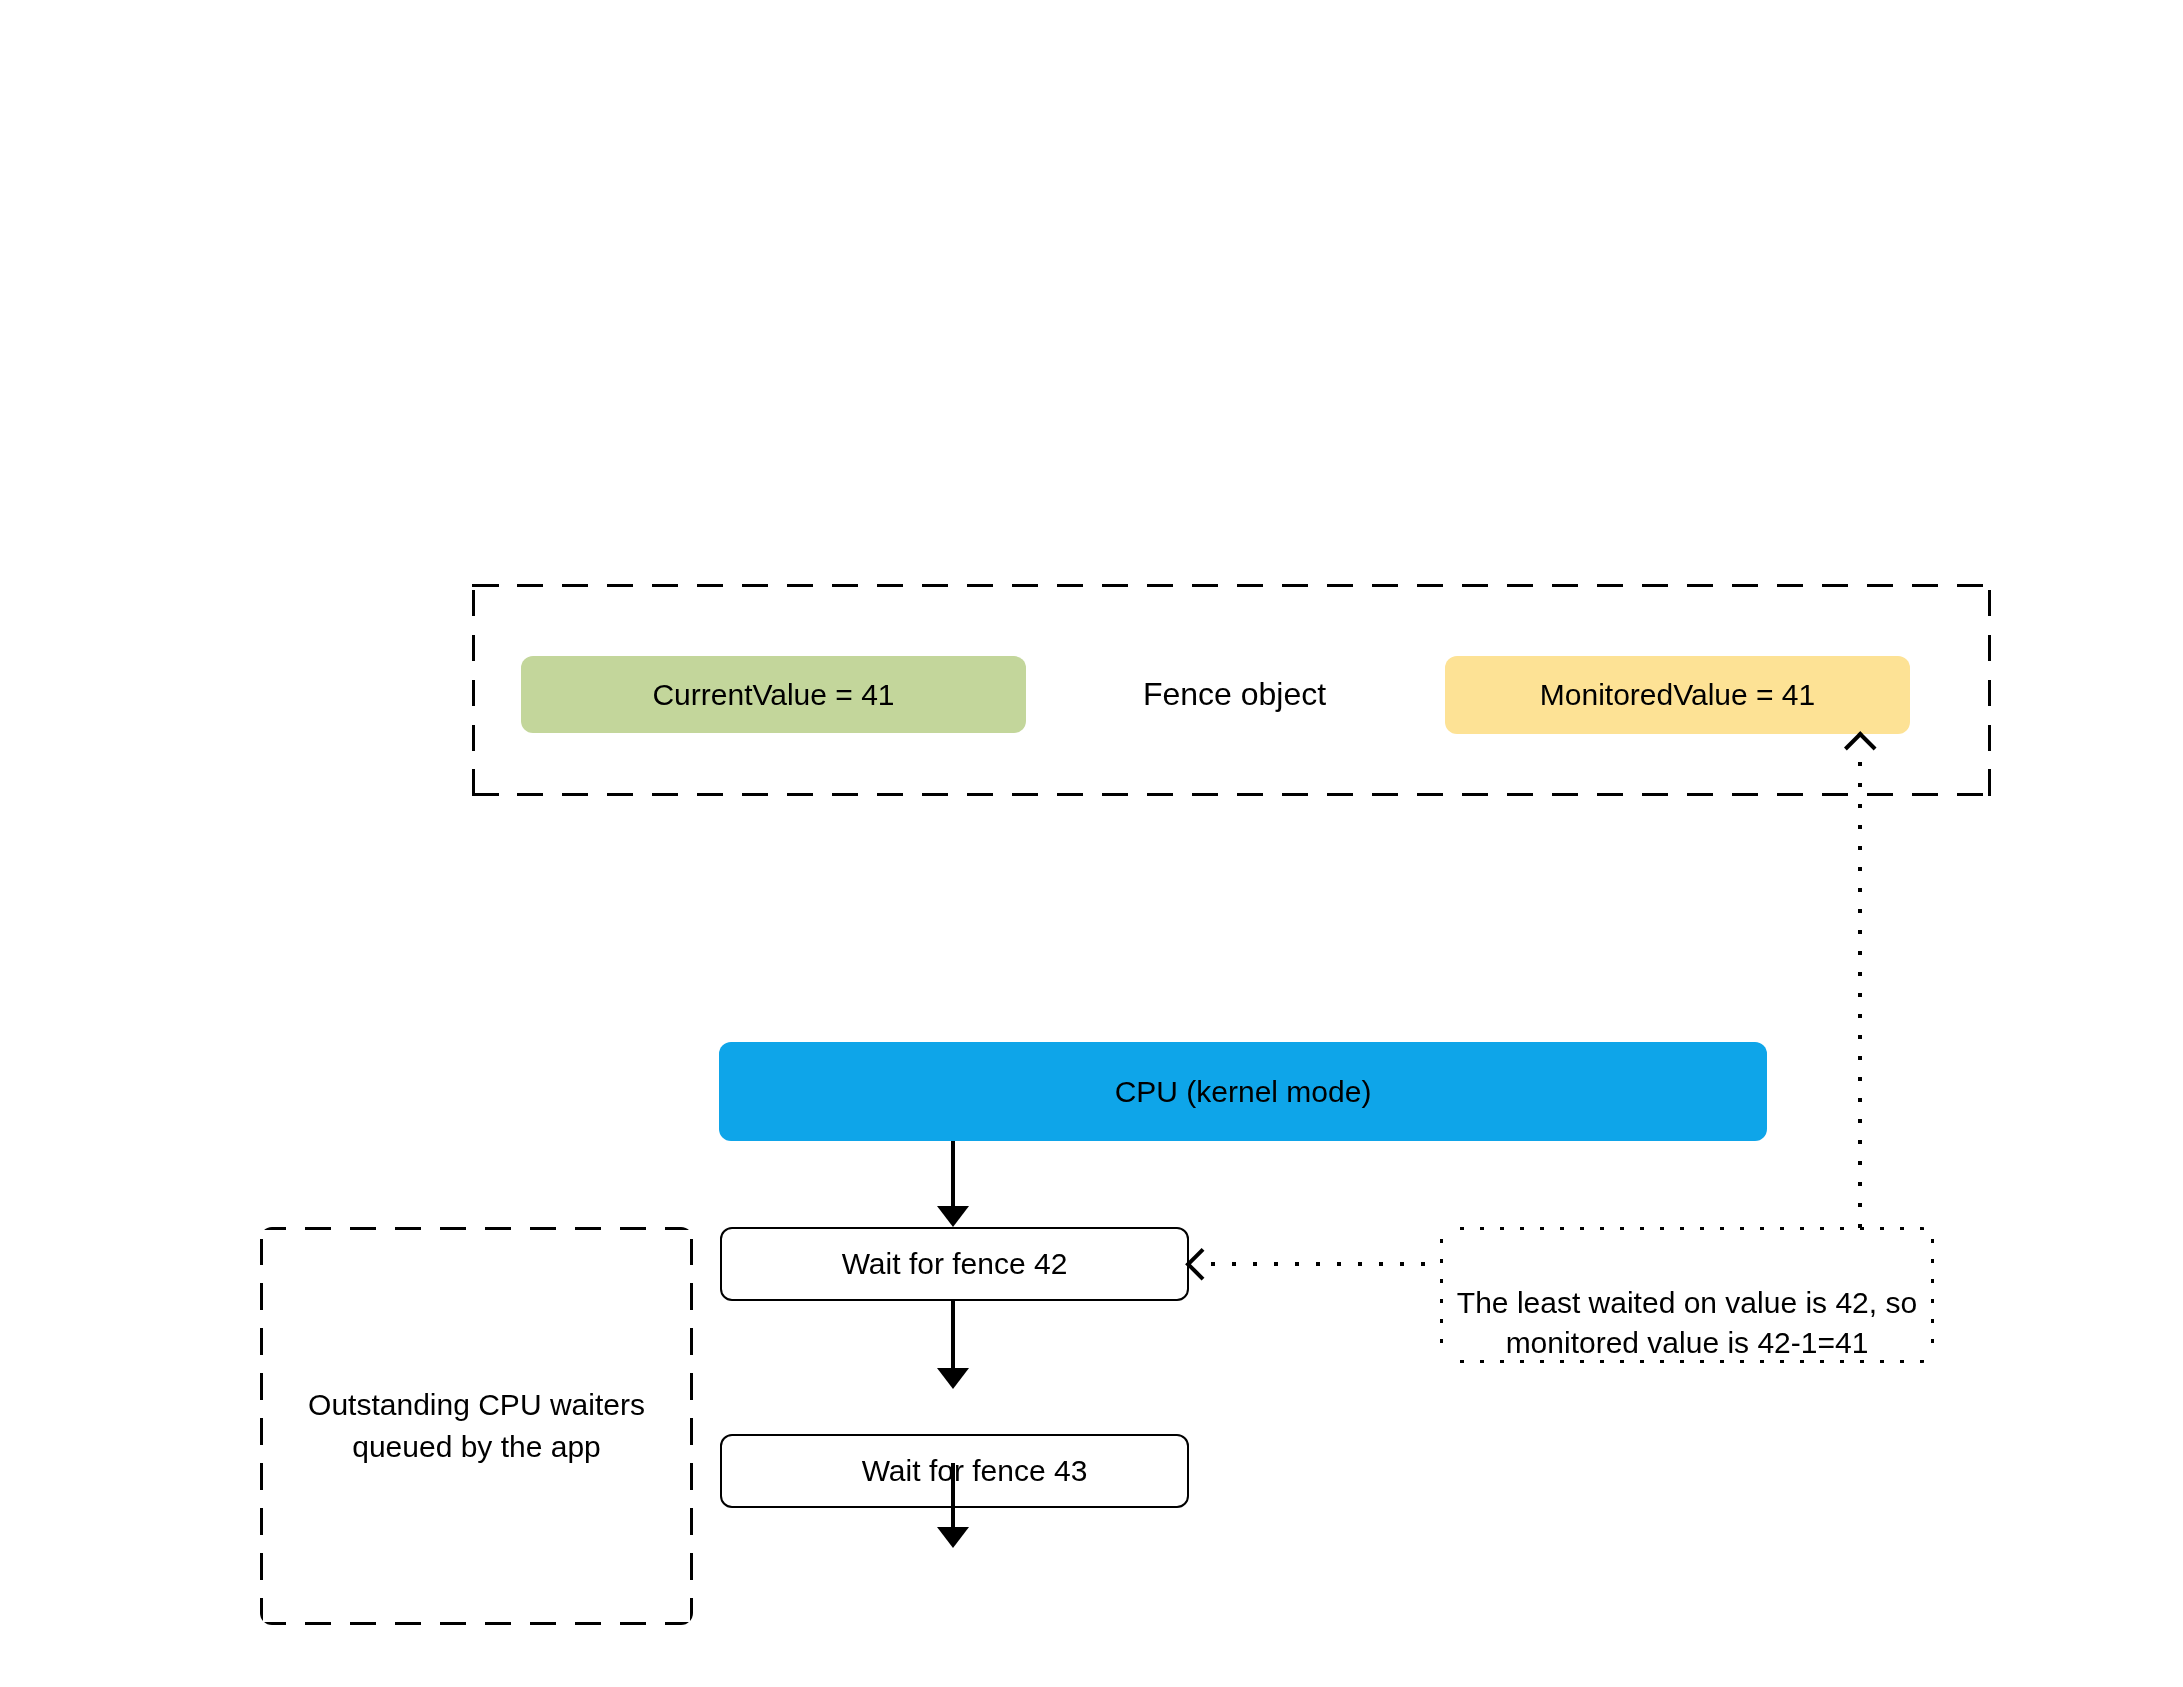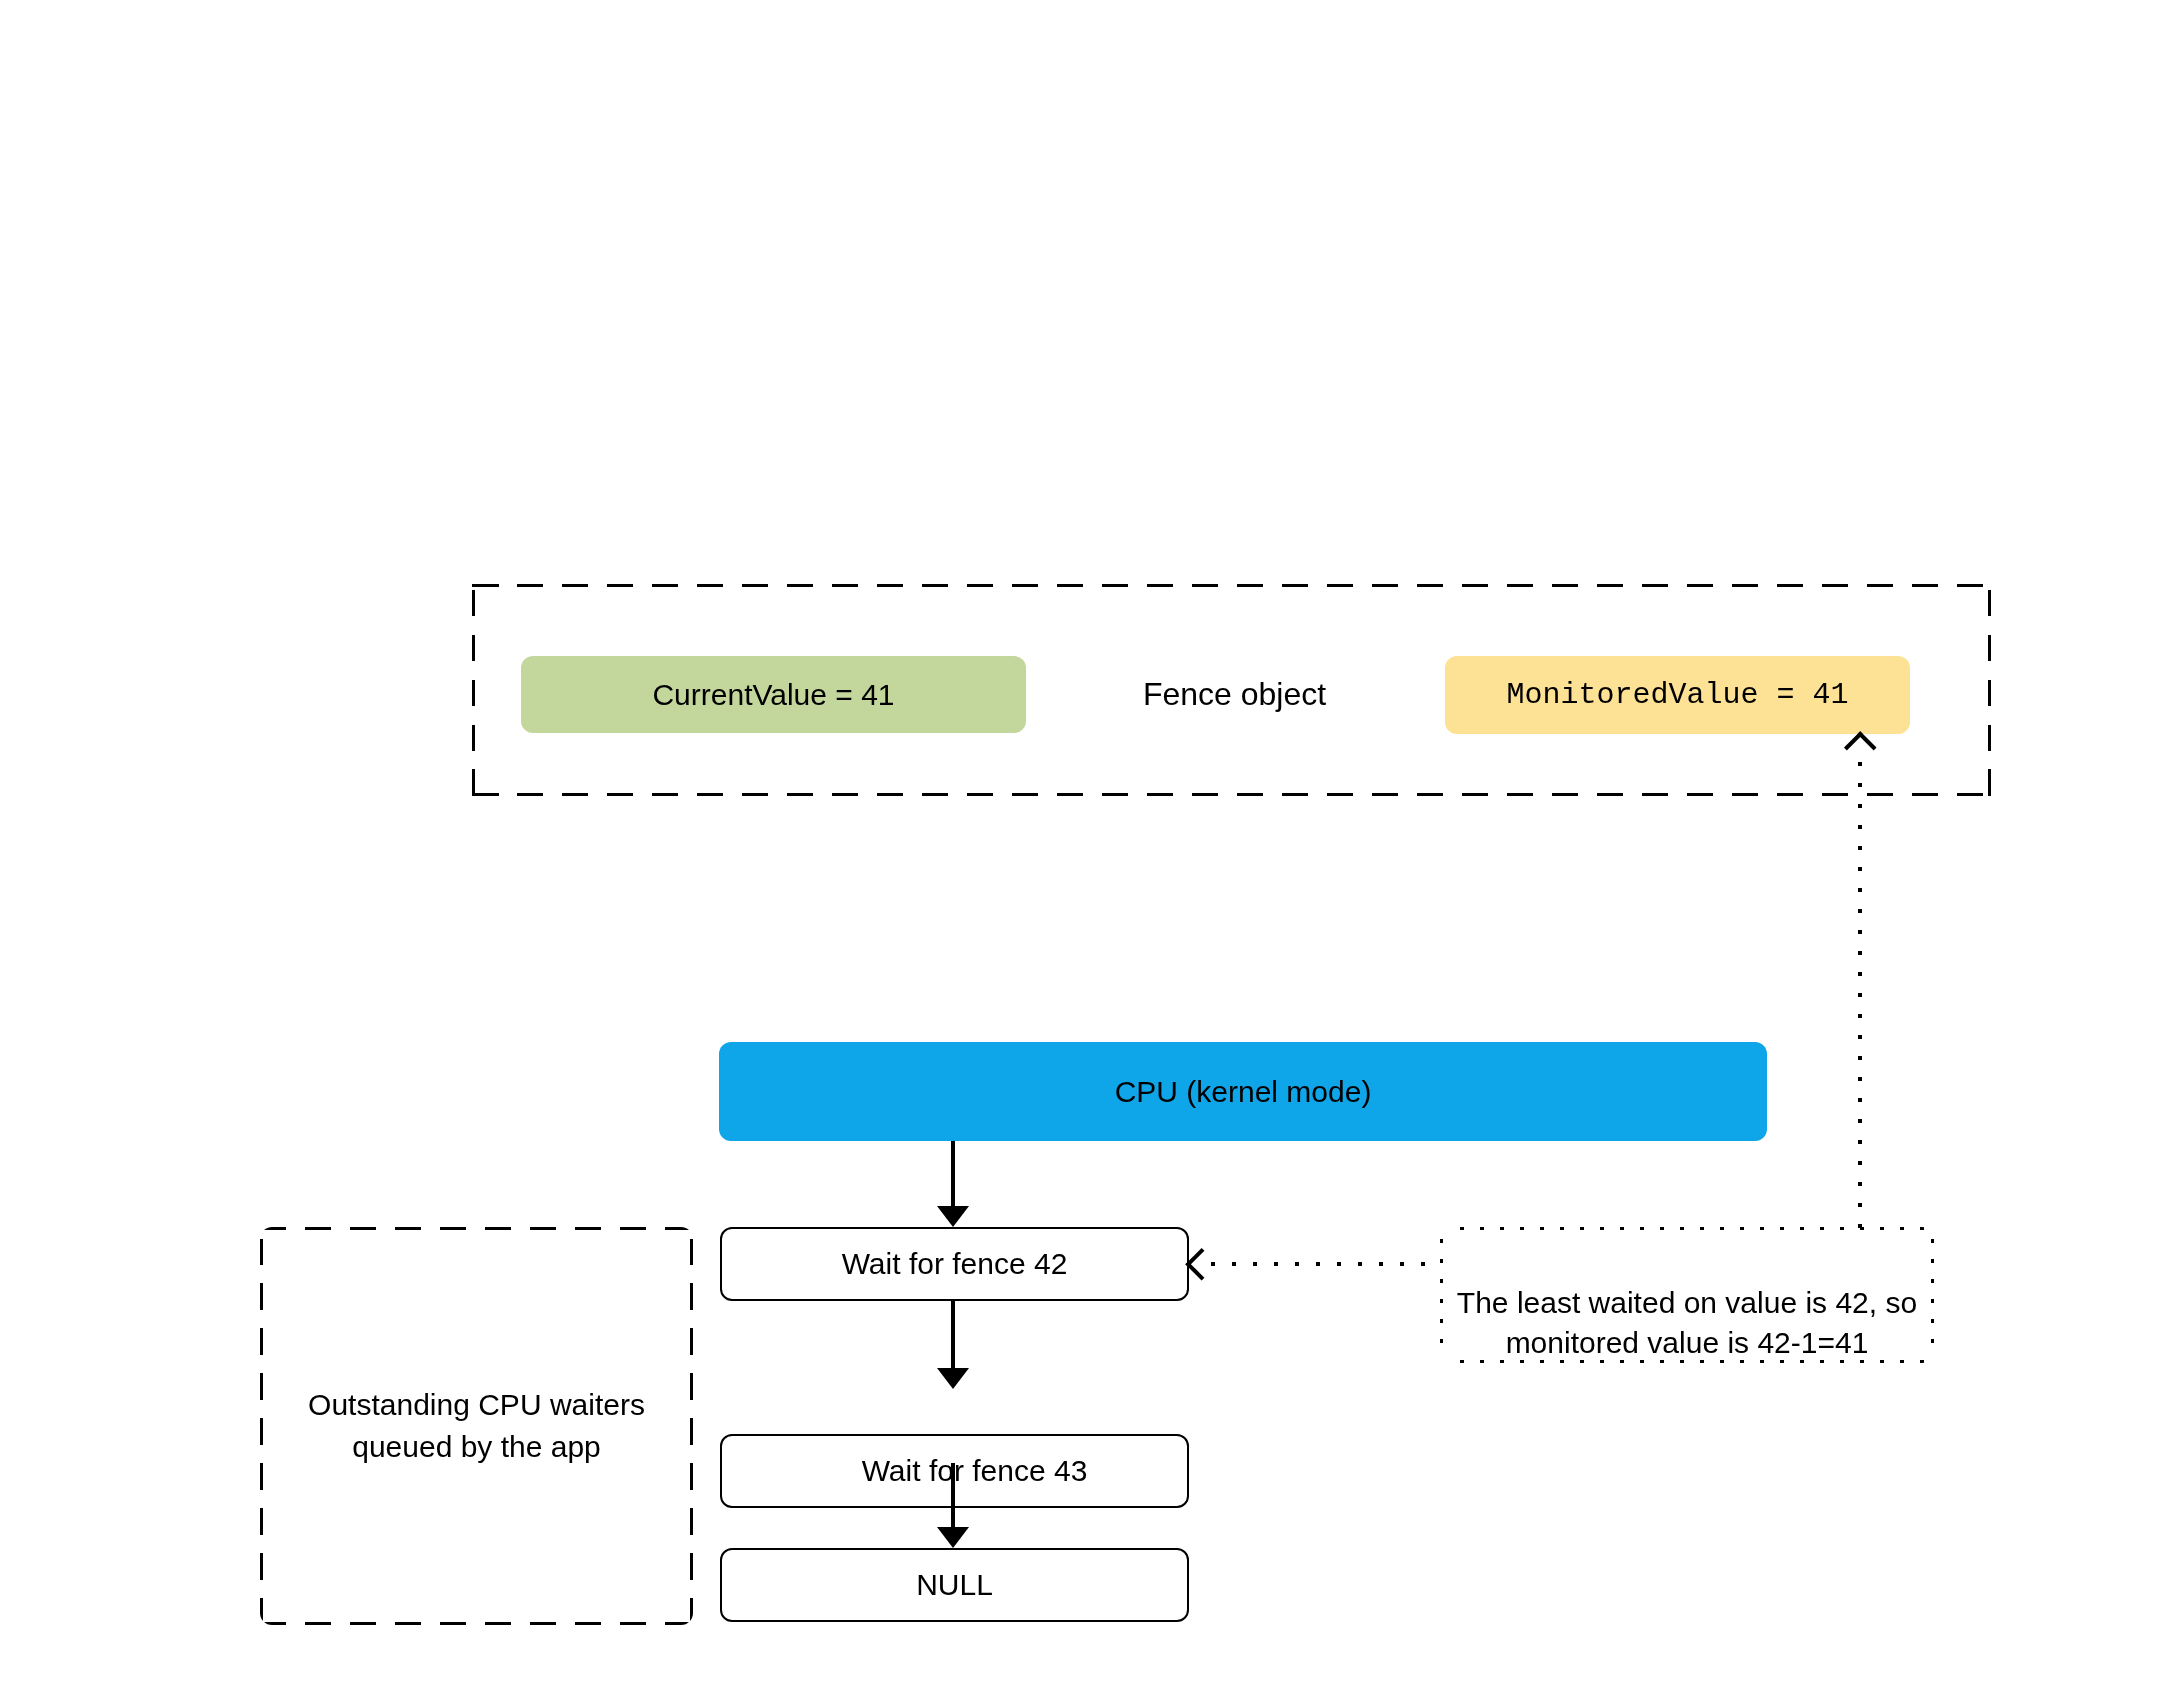--- a/index.html
+++ b/index.html
@@ -30,21 +30,21 @@
       repeating-linear-gradient(0deg,#000 0 4px,transparent 4px 20px);
     background-size:100% 3.3px,100% 3.3px,3.3px 100%,3.3px 100%;
     background-position:0 0,0 100%,0 0,100% 0;
     background-repeat:no-repeat;
   }
 
   .fill-box{font-size:30px;}
   .fence-box{left:472px;top:584px;width:1519px;height:212px;}
   .green-box{left:521px;top:656px;width:505px;height:77px;background:#c3d69b;}
   .fence-label{left:1025px;top:656px;width:419px;height:77px;font-size:32px;}
-  .yellow-box{left:1445px;top:656px;width:465px;height:78px;background:#fde295;font-family:Liberation Mono, monospace;}
+  .yellow-box{left:1445px;top:656px;width:465px;height:78px;background:#fde295;}
 
   .cpu-box{left:719px;top:1042px;width:1048px;height:99px;background:#0ea5e9;font-size:30px;}
 
   .waiters-box{left:260px;top:1227px;width:433px;height:398px;font-size:30px;line-height:42px;padding:0 12px;}
 
   .chain-box{width:469px;left:720px;height:74px;background:#fff;border:2.6px solid #000;font-size:30px;}
   .chain-1{top:1227px;}
   .chain-2{top:1434px;padding-left:40px;}
   .chain-3{top:1548px;}
 
@@ -89,23 +89,20 @@
   <div class="abs dashed-box center waiters-box">
     <span>Outstanding CPU waiters queued by the app</span>
   </div>
 
   <div class="abs center chain-box chain-1">
     <span>Wait for fence 42</span>
   </div>
   <div class="abs center chain-box chain-2">
     <span>Wait for fence 43</span>
   </div>
-  <div class="abs center chain-box chain-3">
-    <span>NULL</span>
-  </div>
 
   <div class="abs vline" style="left:951px;top:1141px;height:67px;"></div>
   <div class="abs arrowhead-down" style="left:937px;top:1206px;"></div>
 
   <div class="abs vline" style="left:951px;top:1301px;height:68px;"></div>
   <div class="abs arrowhead-down" style="left:937px;top:1368px;"></div>
 
   <div class="abs vline" style="left:951px;top:1463px;height:65px;"></div>
   <div class="abs arrowhead-down" style="left:937px;top:1527px;"></div>
 

